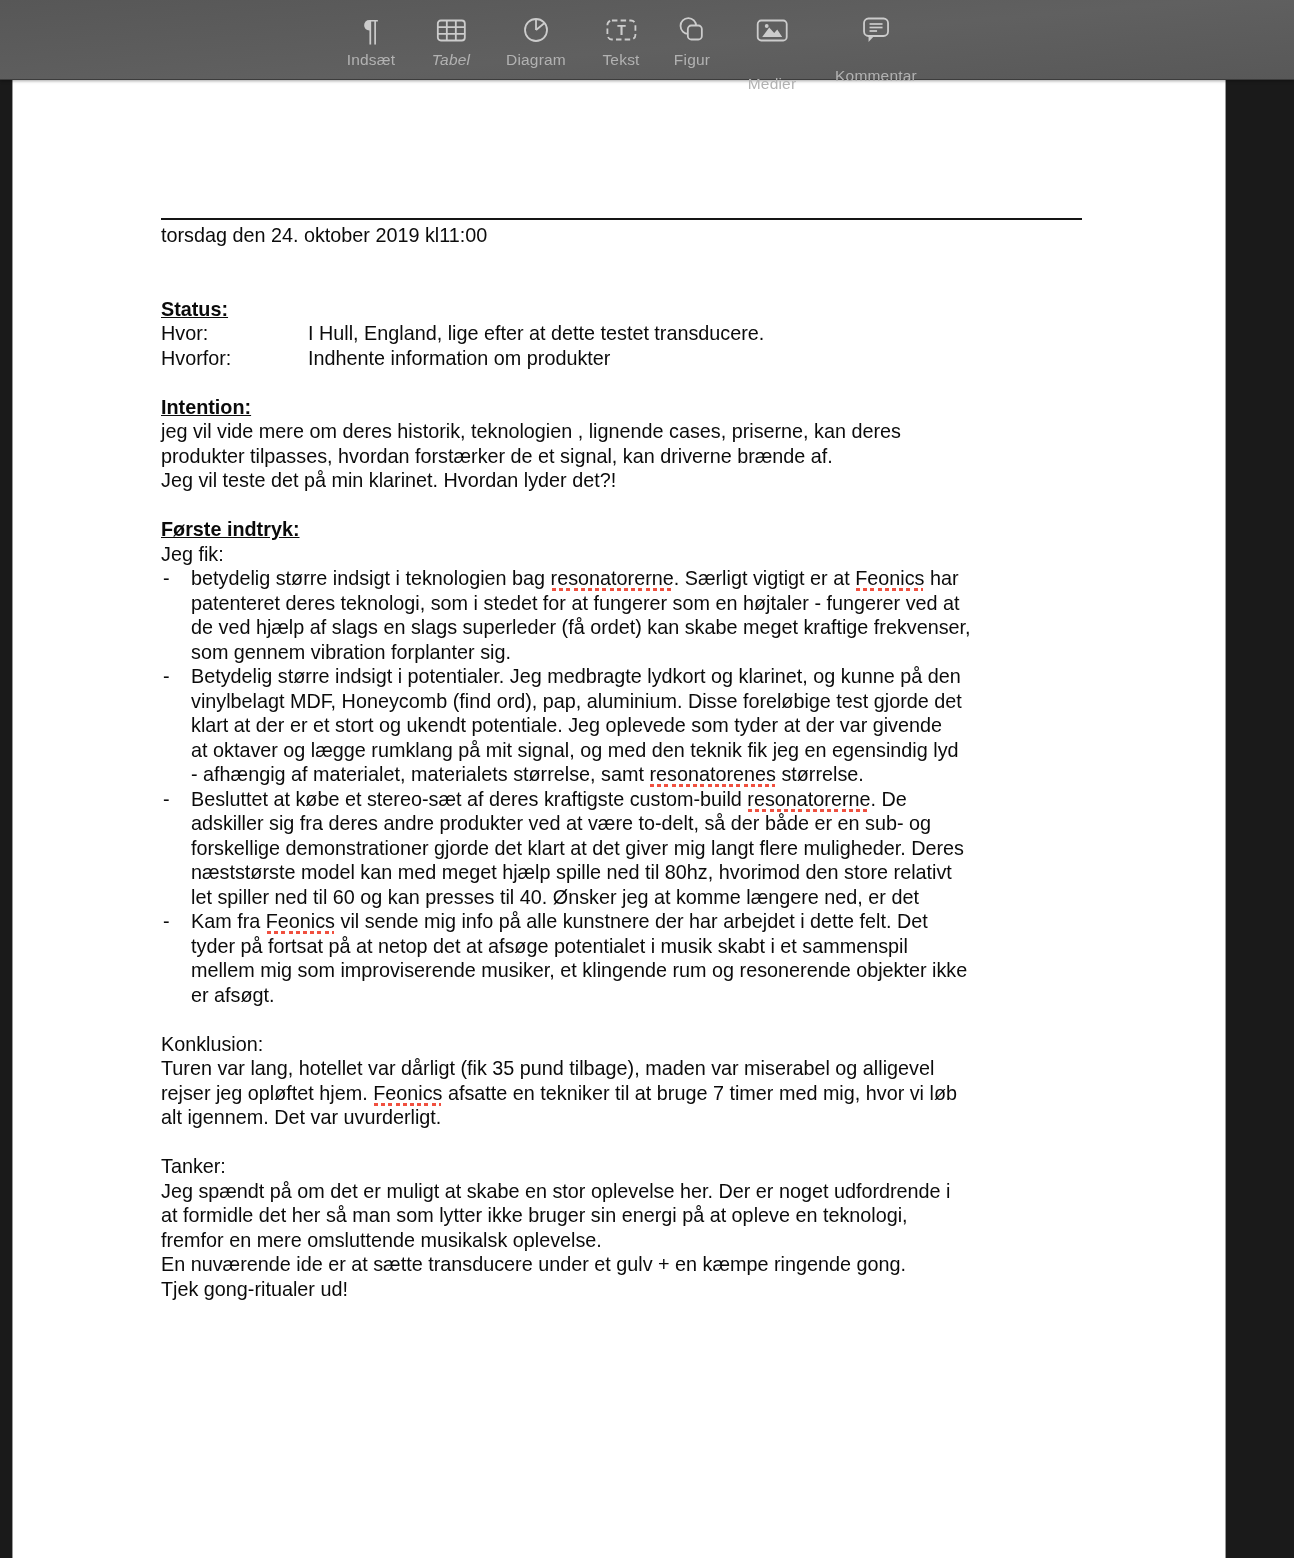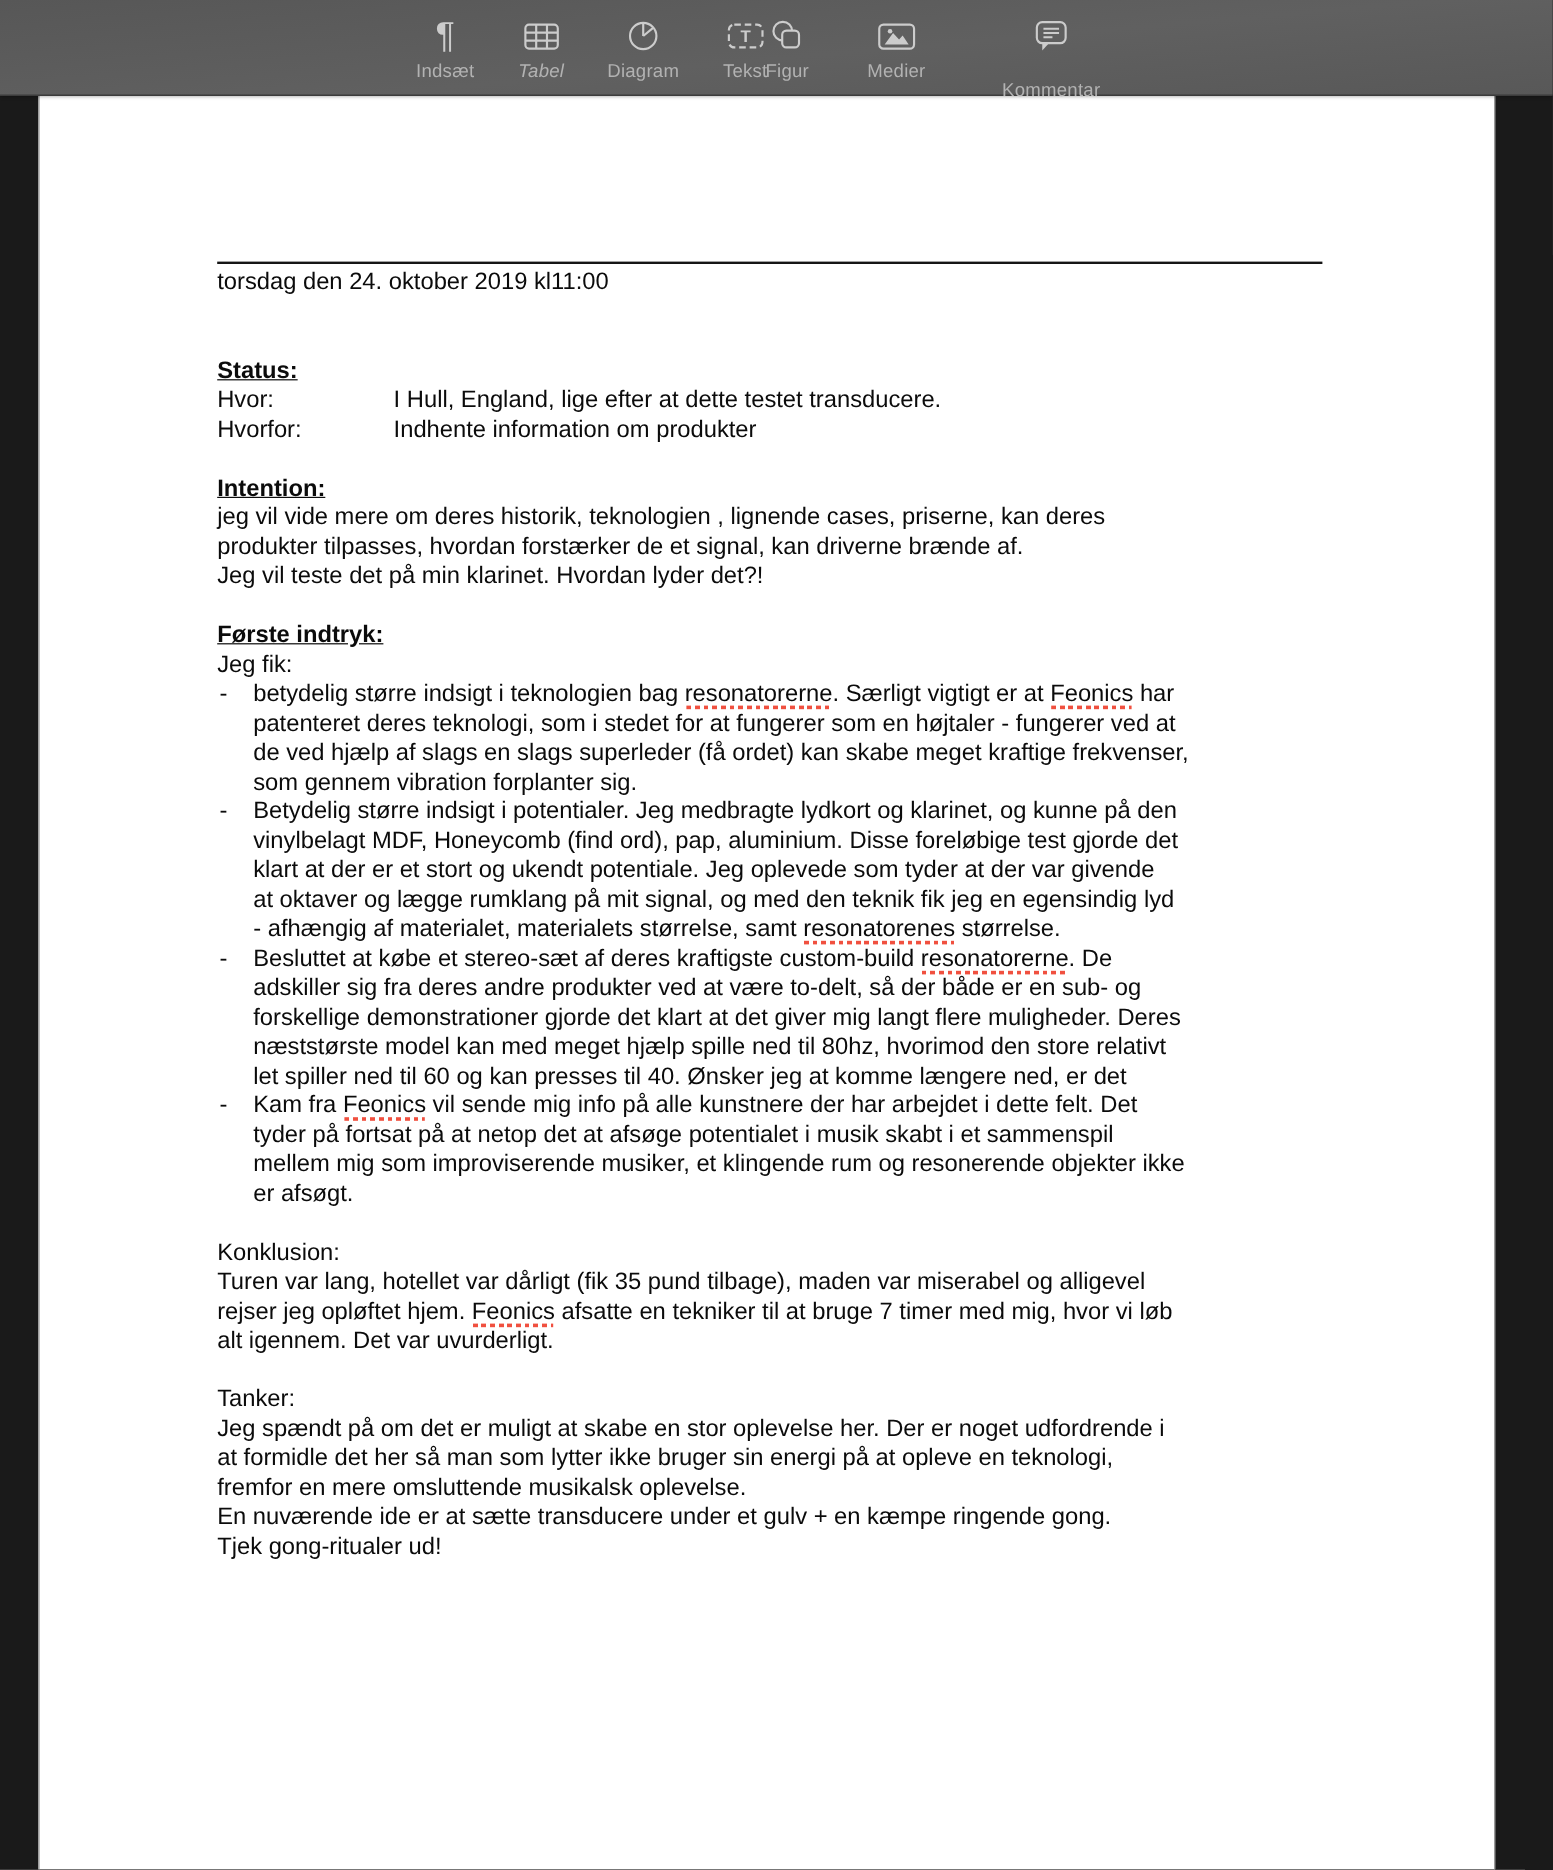--- a/index.html
+++ b/index.html
@@ -11,21 +11,21 @@
     background:linear-gradient(175deg,#575757,#606060 55%,#585858);
     border-bottom:1px solid #3c3c3c;box-shadow:0 1px 3px rgba(0,0,0,.35);z-index:5;}
   .tb-item{position:absolute;top:12px;transform:translateX(-50%);display:flex;flex-direction:column;
     align-items:center;cursor:default;}
   .tb-icon{height:36px;display:flex;align-items:center;justify-content:center;color:#cccccc;}
   .tb-icon svg{display:block;}
   .tb-label{margin-top:3px;font-size:15.5px;color:#b2b2b2;letter-spacing:.2px;white-space:nowrap;}
   .pilcrow{font-size:30px;line-height:30px;color:#cccccc;font-weight:400;}
 
   
-  .page{position:absolute;left:32px;top:80px;width:1214px;height:1478px;background:#ffffff;
+  .page{position:absolute;left:12px;top:80px;width:1214px;height:1478px;background:#ffffff;
     border-left:1px solid #9a9a9a;border-right:1px solid #9a9a9a;box-sizing:border-box;}
   .doc{position:absolute;left:148px;top:138px;width:921px;color:#0b0b0b;
     font-size:19.8px;}
   .rule{border-top:2.5px solid #151515;margin-bottom:3px;width:921px;}
   .line{position:relative;height:24.5px;line-height:24.5px;white-space:pre;}
   .line.bold{font-weight:bold;text-decoration:underline;}
   .line.bullet,.line.cont{padding-left:30px;}
   .dash{position:absolute;left:2px;top:0;}
   .kv-key{position:absolute;left:0;top:0;}
   .kv-val{position:absolute;left:147px;top:0;}
@@ -76,31 +76,31 @@
     <div class="tb-item" style="left:621px;">
       <div class="tb-icon">
         <svg width="32" height="26" viewBox="0 0 32 26" fill="none">
           <rect x="2" y="3.5" width="28" height="19" rx="4.5" stroke="#cccccc" stroke-width="1.8" stroke-dasharray="5.5 3.2"></rect>
           <text x="16" y="18" text-anchor="middle" font-size="14" font-weight="600" fill="#cccccc" font-family="Liberation Sans, sans-serif">T</text>
         </svg>
       </div>
       <div class="tb-label">Tekst</div>
     </div>
 
-    <div class="tb-item" style="left:656px;">
+    <div class="tb-item" style="left:692px;">
       <div class="tb-icon">
         <svg width="28" height="28" viewBox="0 0 28 28" fill="none">
           <circle cx="10.5" cy="10" r="7.8" stroke="#cccccc" stroke-width="1.8"></circle>
           <rect x="10" y="9.5" width="14" height="14" rx="3.5" fill="#5c5c5c" stroke="#cccccc" stroke-width="1.8"></rect>
         </svg>
       </div>
       <div class="tb-label">Figur</div>
     </div>
 
-    <div class="tb-item" style="left:747px;">
+    <div class="tb-item" style="left:772px;gap:24px;">
       <div class="tb-icon">
         <svg width="33" height="27" viewBox="0 0 33 27" fill="none">
           <rect x="2" y="3.5" width="29" height="20" rx="3.5" stroke="#cccccc" stroke-width="1.8"></rect>
           <polygon points="6.5,20 13.5,10.5 18.5,16 21.5,12.5 26.5,20" fill="#cccccc"></polygon>
           <circle cx="11" cy="9" r="1.9" fill="#cccccc"></circle>
         </svg>
       </div>
       <div class="tb-label">Medier</div>
     </div>
 

